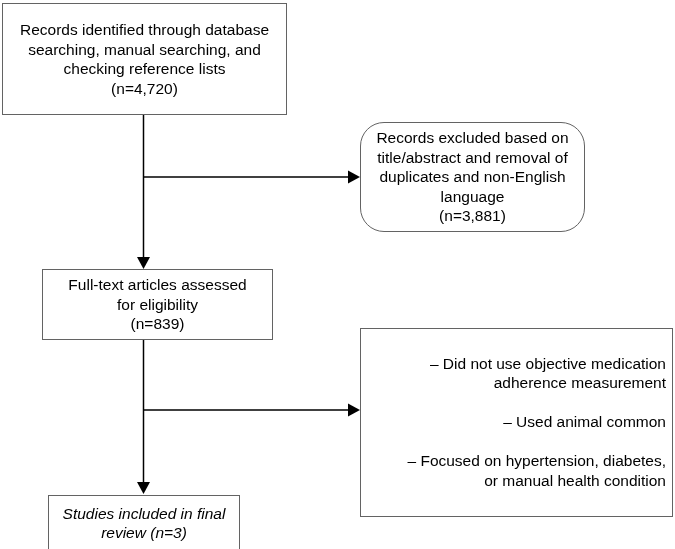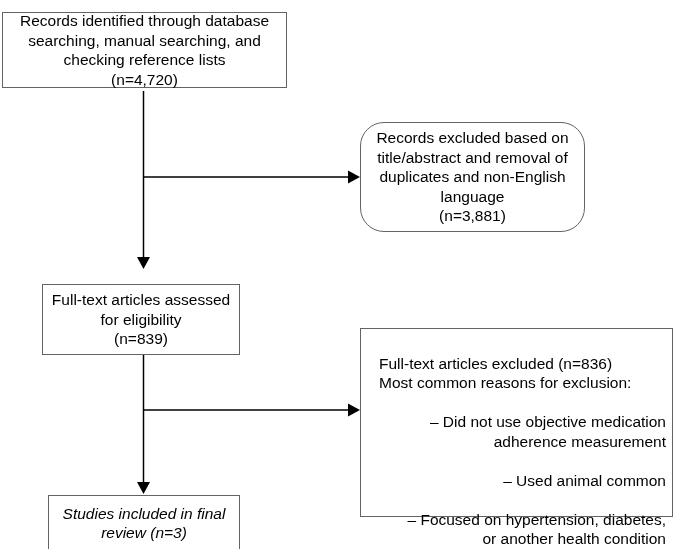--- a/index.html
+++ b/index.html
@@ -38,23 +38,23 @@
     box-sizing: border-box;
     white-space: pre-line;
   }
   .centered {
     display: flex;
     align-items: center;
     justify-content: center;
     text-align: center;
     padding: 2px 3px;
   }
-  #box-identified { left: 2px;   top: 12px;   width: 285px; height: 76px;  }
+  #box-identified { left: 2px;   top: 3px;   width: 285px; height: 112px;  }
   #box-excluded1  { left: 360px; top: 122px; width: 225px; height: 110px; border-radius: 24px; }
-  #box-assessed   { left: 42px;  top: 284px; width: 198px; height: 71px;  }
+  #box-assessed   { left: 42px;  top: 269px; width: 231px; height: 71px;  }
   #box-excluded2  { left: 360px; top: 328px; width: 313px; height: 189px; padding: 5px 6px 4px 18px; }
   #box-included   { left: 48px;  top: 495px; width: 192px; height: 56px; font-style: italic;  }
   .b4-item {
     margin-left: -4px;
     padding-left: 14px;
     text-indent: -14px;
     text-align: right;
   }
 </style>
 </head>
@@ -90,26 +90,24 @@
 title/abstract and removal of
 duplicates and non-English
 language
 (n=3,881)</div>
 
   <div class="box centered" id="box-assessed">Full-text articles assessed
 for eligibility
 (n=839)</div>
 
   <div class="box" id="box-excluded2">
-    <div class="b4-header">Full-text articles excluded (n=836)
-Most common reasons for exclusion:</div>
     <div class="b4-item">– Did not use objective medication
 adherence measurement</div>
     <div class="b4-item">– Used animal common</div>
     <div class="b4-item">– Focused on hypertension, diabetes,
-or another health condition</div>
+or manual health condition</div>
     
   </div>
 
   <div class="box centered" id="box-included">Studies included in final
 review (n=3)</div>
 
 </div>
 
 </body></html>

